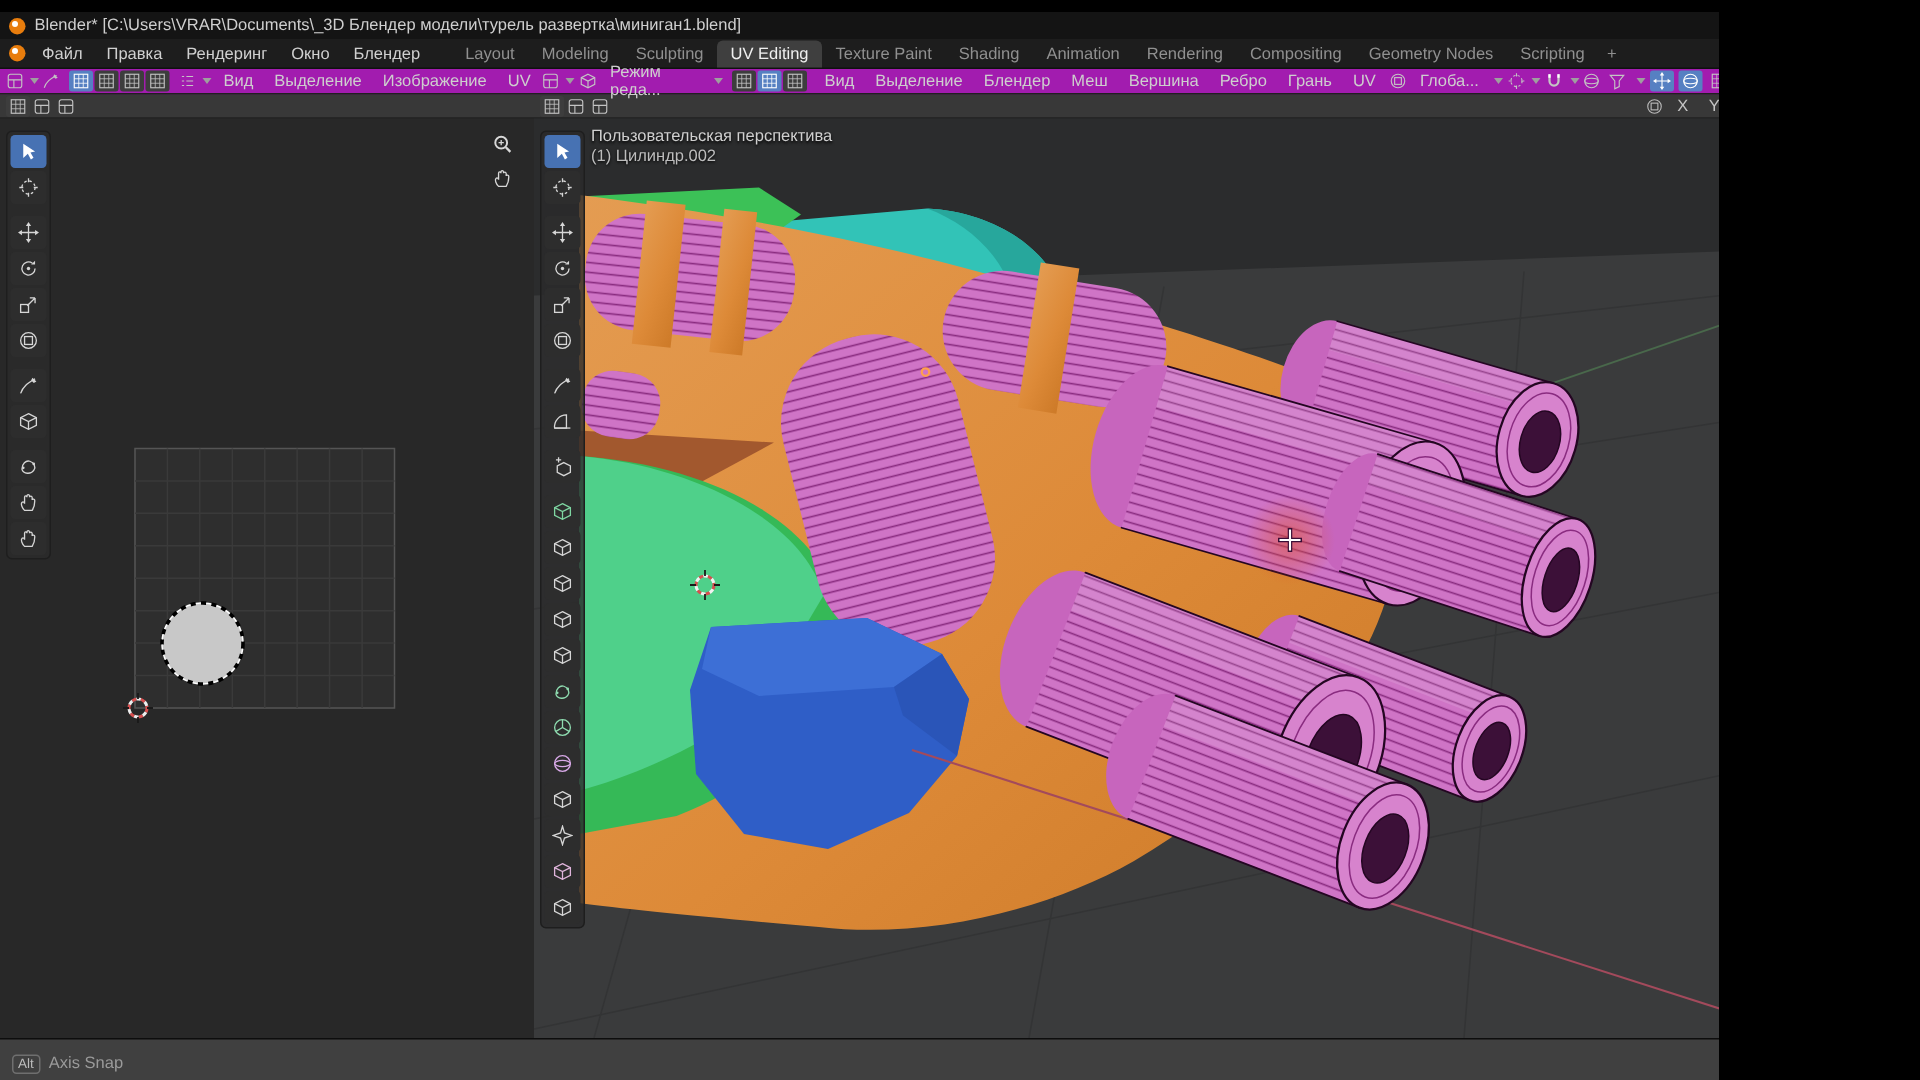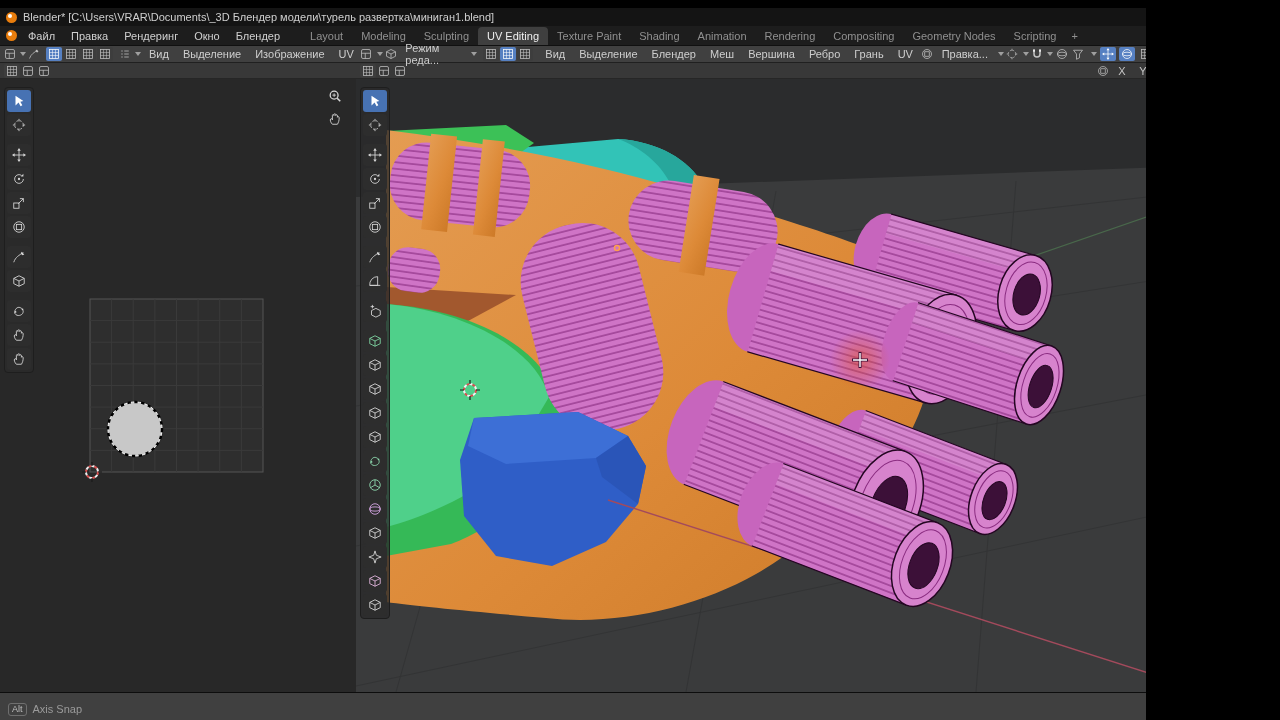--- a/index.html
+++ b/index.html
@@ -23,21 +23,21 @@
   .tabs{display:flex;align-items:center;margin-left:14px;}
   .tab{padding:3px 9px;color:#909090;border-radius:4px 4px 0 0;}
   .tab.active{background:#3f3f3f;color:#efefef;}
   .tab.add{color:#909090;padding:3px 6px;}
   .scene-block{position:absolute;right:10px;top:2px;display:flex;gap:10px;align-items:center;}
   .selector{display:flex;align-items:center;gap:4px;background:#262626;border:1px solid #111;border-radius:3px;padding:1px 4px;height:14px;}
   .selector .txt{color:#d6d6d6;}
   .mini-ic{width:11px;height:11px;display:inline-block;color:#bdbdbd;}
   .chev{width:0;height:0;border-left:3px solid transparent;border-right:3px solid transparent;border-top:4px solid #9f9f9f;display:inline-block;margin-left:2px;}
   
-  .edhead{background:#404040;height:17px;display:flex;align-items:center;gap:2px;border-bottom:1px solid #202020;box-sizing:border-box;padding:0 4px;}
+  .edhead{background:#a21caf;height:17px;display:flex;align-items:center;gap:2px;border-bottom:1px solid #202020;box-sizing:border-box;padding:0 4px;}
   .toolsettings{background:#383838;height:16px;display:flex;align-items:center;border-bottom:1px solid #262626;box-sizing:border-box;padding:0 4px;}
   .menu{cursor:default;}
   .edhead .menu{padding:1px 6px;border-radius:2px;color:#cecece;}
   .iconbtn{width:16px;height:14px;border-radius:2px;background:#3d3d3d;display:flex;align-items:center;justify-content:center;color:#c4c4c4;}
   .iconbtn.plain{background:transparent;}
   .iconbtn.active{background:#5680c2;color:#fff;}
   .selgrp{display:flex;gap:1px;margin:0 4px;}
   svg.ic{width:12px;height:12px;display:block;}
   
   .toolbar{background:#2b2b2bcc;border:1px solid #1e1e1e;border-radius:4px;padding:2px;display:flex;flex-direction:column;gap:2px;}
@@ -456,21 +456,21 @@
       <span class="menu">Меш</span>
       <span class="menu">Вершина</span>
       <span class="menu">Ребро</span>
       <span class="menu">Грань</span>
       <span class="menu">UV</span>
       <span class="iconbtn plain">
           <svg class="ic">
             <use href="#ic-transform"></use>
           </svg>
         </span>
-      <span class="menu">Правка...</span>
+      <span class="menu">Глоба...</span>
       <span class="chev"></span>
       <span class="iconbtn plain">
           <svg class="ic">
             <use href="#ic-cursor"></use>
           </svg>
         </span>
       <span class="chev"></span>
       <span class="iconbtn plain">
           <svg class="ic">
             <use href="#ic-magnet"></use>
@@ -709,20 +709,24 @@
         </g>
 
         <g>
           <circle cx="504" cy="281" r="30" fill="url(#gGlow)"></circle>
           <path d="M504 273v16M496 281h16" stroke="#3a0d36" stroke-width="3"></path>
           <path d="M504 274v14M497 281h14" stroke="#fff" stroke-width="1.4"></path>
         </g>
       </svg>
 
       
+      <div class="vp-text">
+        <div>Пользовательская перспектива</div>
+        <div class="l2">(1) Цилиндр.002</div>
+      </div>
 
       
       <div class="gizmo" style="left:816px;top:2px;">
         <svg width="70" height="66" viewBox="0 0 70 66">
           <g stroke-width="2">
             <line x1="35" y1="33" x2="35" y2="12" stroke="#3b83bd"></line>
             <line x1="35" y1="33" x2="54" y2="22" stroke="#5a9e45"></line>
             <line x1="35" y1="33" x2="56" y2="42" stroke="#c4445c"></line>
           </g>
           <circle cx="35" cy="12" r="9" fill="#3b83bd"></circle>

